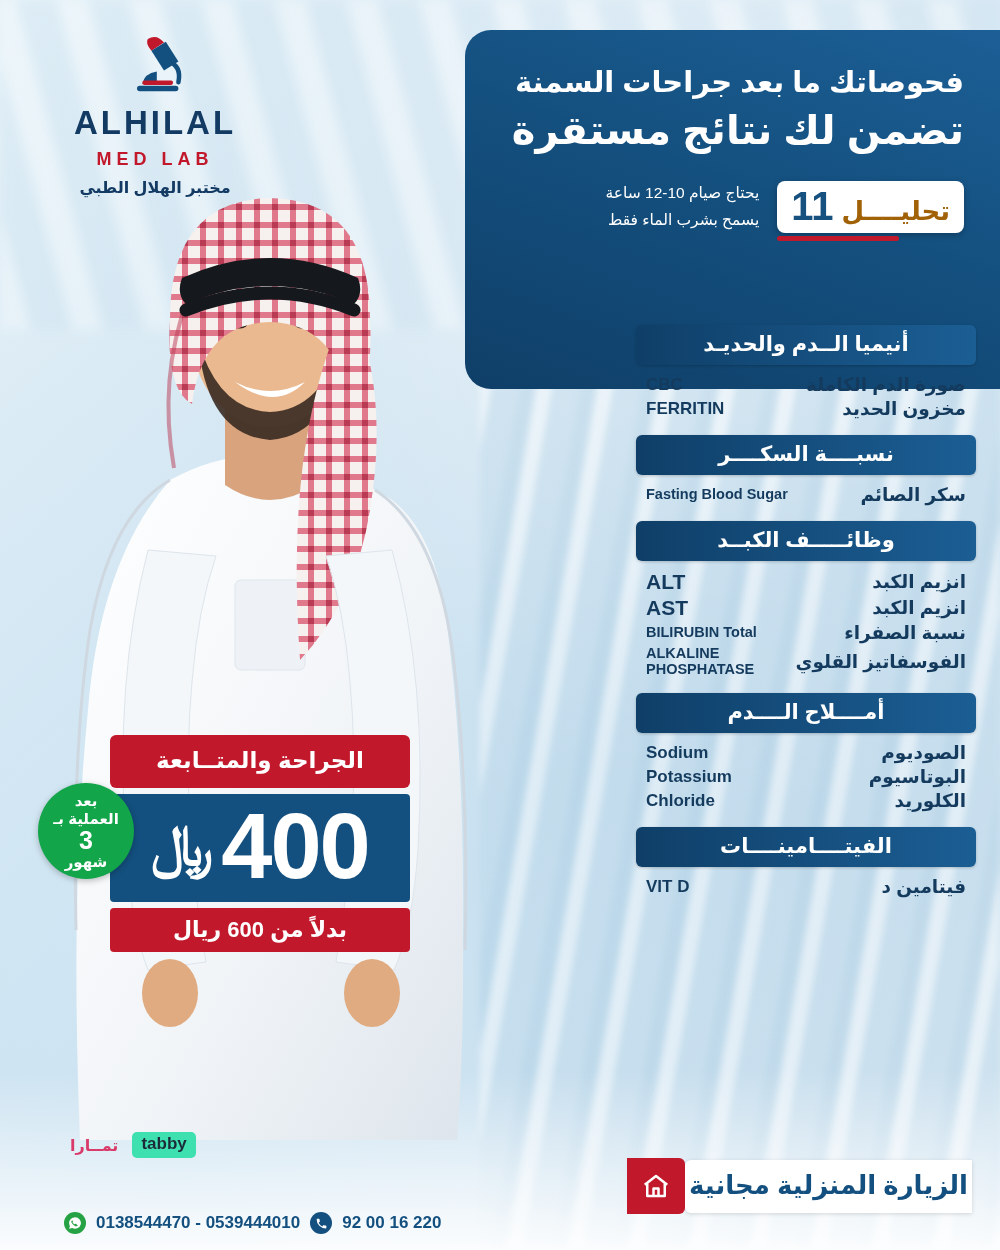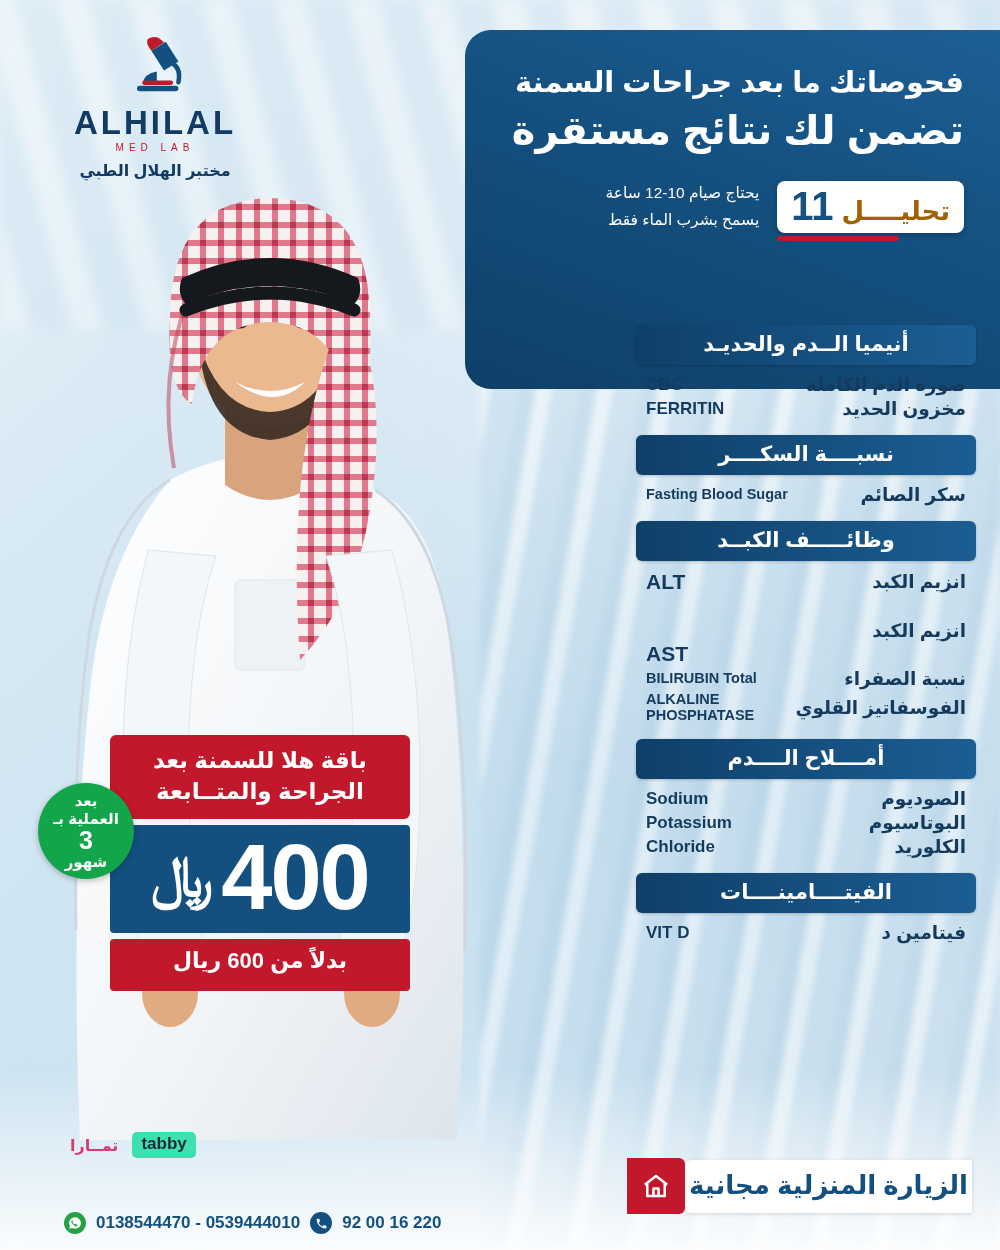--- a/index.html
+++ b/index.html
@@ -46,22 +46,22 @@
   .logo-block {
     position: absolute; left: 40px; top: 30px; width: 230px;
     text-align: center; z-index: 6;
   }
   .logo-mark { height: 72px; margin-bottom: 4px; }
   .logo-title {
     font-size: 33px; font-weight: bold; letter-spacing: 3px;
     color: #123a63; line-height: 1;
   }
   .logo-sub {
-    font-size: 10px; letter-spacing: 5px; color: #c2182b;
-    margin-top: 3px; font-weight: normal;
+    font-size: 18px; letter-spacing: 5px; color: #c2182b;
+    margin-top: 10px; font-weight: bold;
   }
   .logo-ar {
     font-size: 16px; color: #123a63; margin-top: 8px; font-weight: bold;
     direction: rtl;
   }
 
   
   .man { position: absolute; left: 20px; top: 150px; width: 500px; height: 1000px; z-index: 3; }
   .man svg { width: 100%; height: 100%; display: block; }
 
@@ -122,21 +122,21 @@
   }
   .price-main {
     background: #13507f; color: #fff; margin-top: 6px;
     border-radius: 4px; text-align: center; padding: 6px 0 10px;
     display: flex; align-items: center; justify-content: center; gap: 8px;
   }
   .price-num { font-size: 92px; font-weight: bold; line-height: 1; letter-spacing: -2px; }
   .riyal { font-size: 56px; line-height: 1; font-weight: bold; }
   .price-old {
     background: #c2182b; color: #fff; margin-top: 6px; border-radius: 4px;
-    font-size: 22px; font-weight: bold; text-align: center; padding: 9px 0 17px;
+    font-size: 22px; font-weight: bold; text-align: center; padding: 9px 0 9px;
   }
   .badge-circle {
     position: absolute; left: -72px; top: 48px; width: 96px; height: 96px;
     border-radius: 50%; background: #12a54a; color: #fff;
     display: flex; flex-direction: column; align-items: center; justify-content: center;
     font-size: 15px; font-weight: bold; line-height: 1.2; text-align: center;
     box-shadow: 0 2px 6px rgba(0,0,0,0.25);
   }
   .badge-circle .big { font-size: 25px; line-height: 1; }
 
@@ -289,21 +289,21 @@
 
     <div class="sec">
       <div class="sec-bar">وظائـــــف الكبــد</div>
       <div class="rows">
         <div class="trow">
           <span class="t-ar">انزيم الكبد</span>
           <span class="t-en" style="font-size:21px;">ALT</span>
         </div>
         <div class="trow">
           <span class="t-ar">انزيم الكبد</span>
-          <span class="t-en" style="font-size:21px;margin-top:46px;">AST</span>
+          <span class="t-en" style="font-size:21px;">AST</span>
         </div>
         <div class="trow">
           <span class="t-ar">نسبة الصفراء</span>
           <span class="t-en small">BILIRUBIN Total</span>
         </div>
         <div class="trow">
           <span class="t-ar">الفوسفاتيز القلوي</span>
           <span class="t-en small two" style="max-width:140px;">ALKALINE PHOSPHATASE</span>
         </div>
       </div>
@@ -340,21 +340,20 @@
   </div>
 
   <div class="price-wrap">
     <div class="badge-circle">
       <span>بعد</span>
       <span>العملية بـ</span>
       <span class="big">3</span>
       <span>شهور</span>
     </div>
     <div class="price-title">
-      <div>باقة هلا للسمنة بعد</div>
       <div>الجراحة والمتــابعة</div>
     </div>
     <div class="price-main">
       <span class="price-num">400</span>
       <span class="riyal">﷼</span>
     </div>
     <div class="price-old">بدلاً من 600 ريال</div>
   </div>
 
   <div class="footer">

